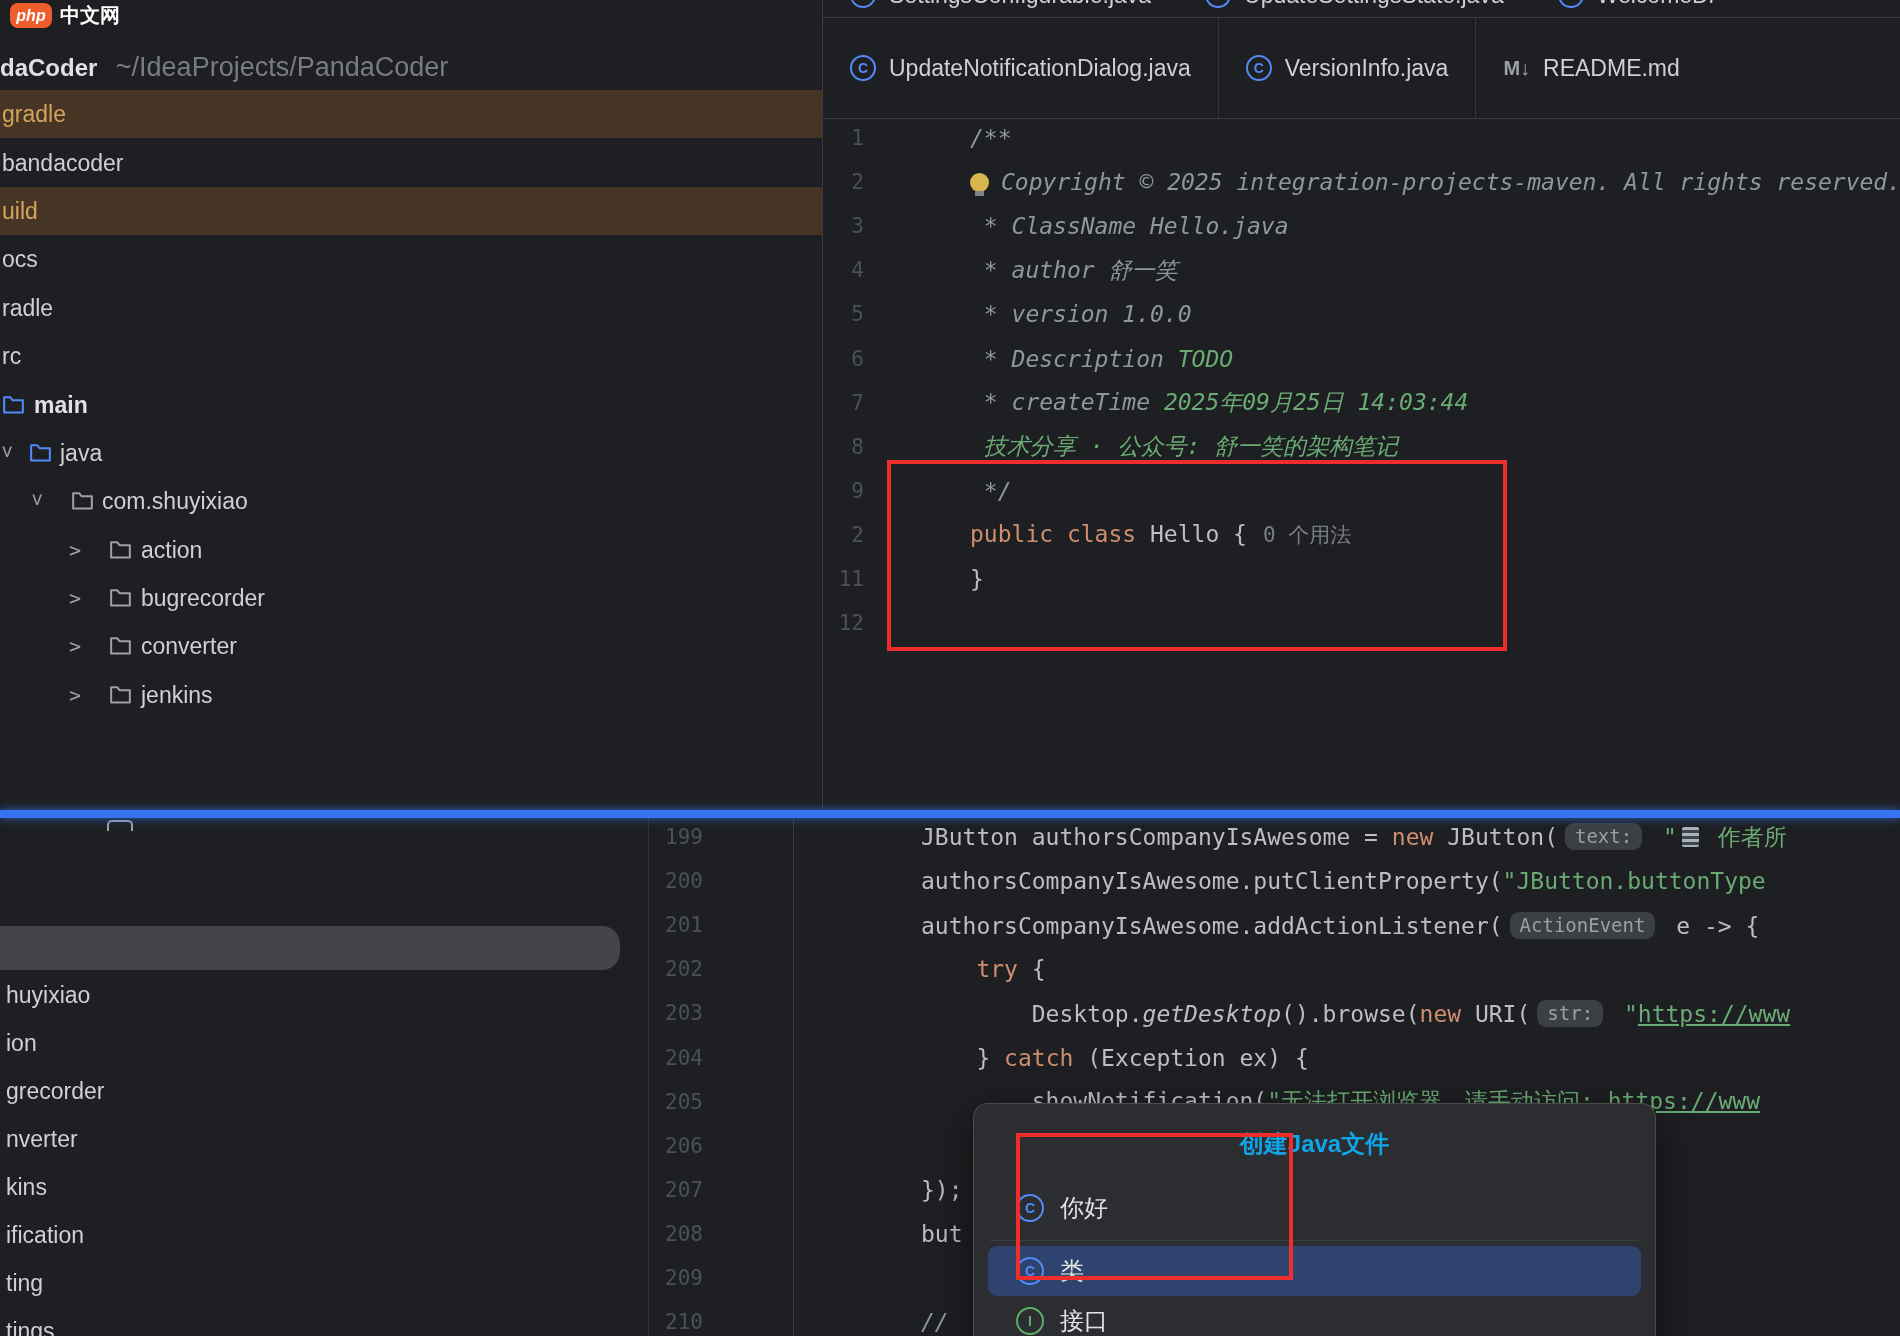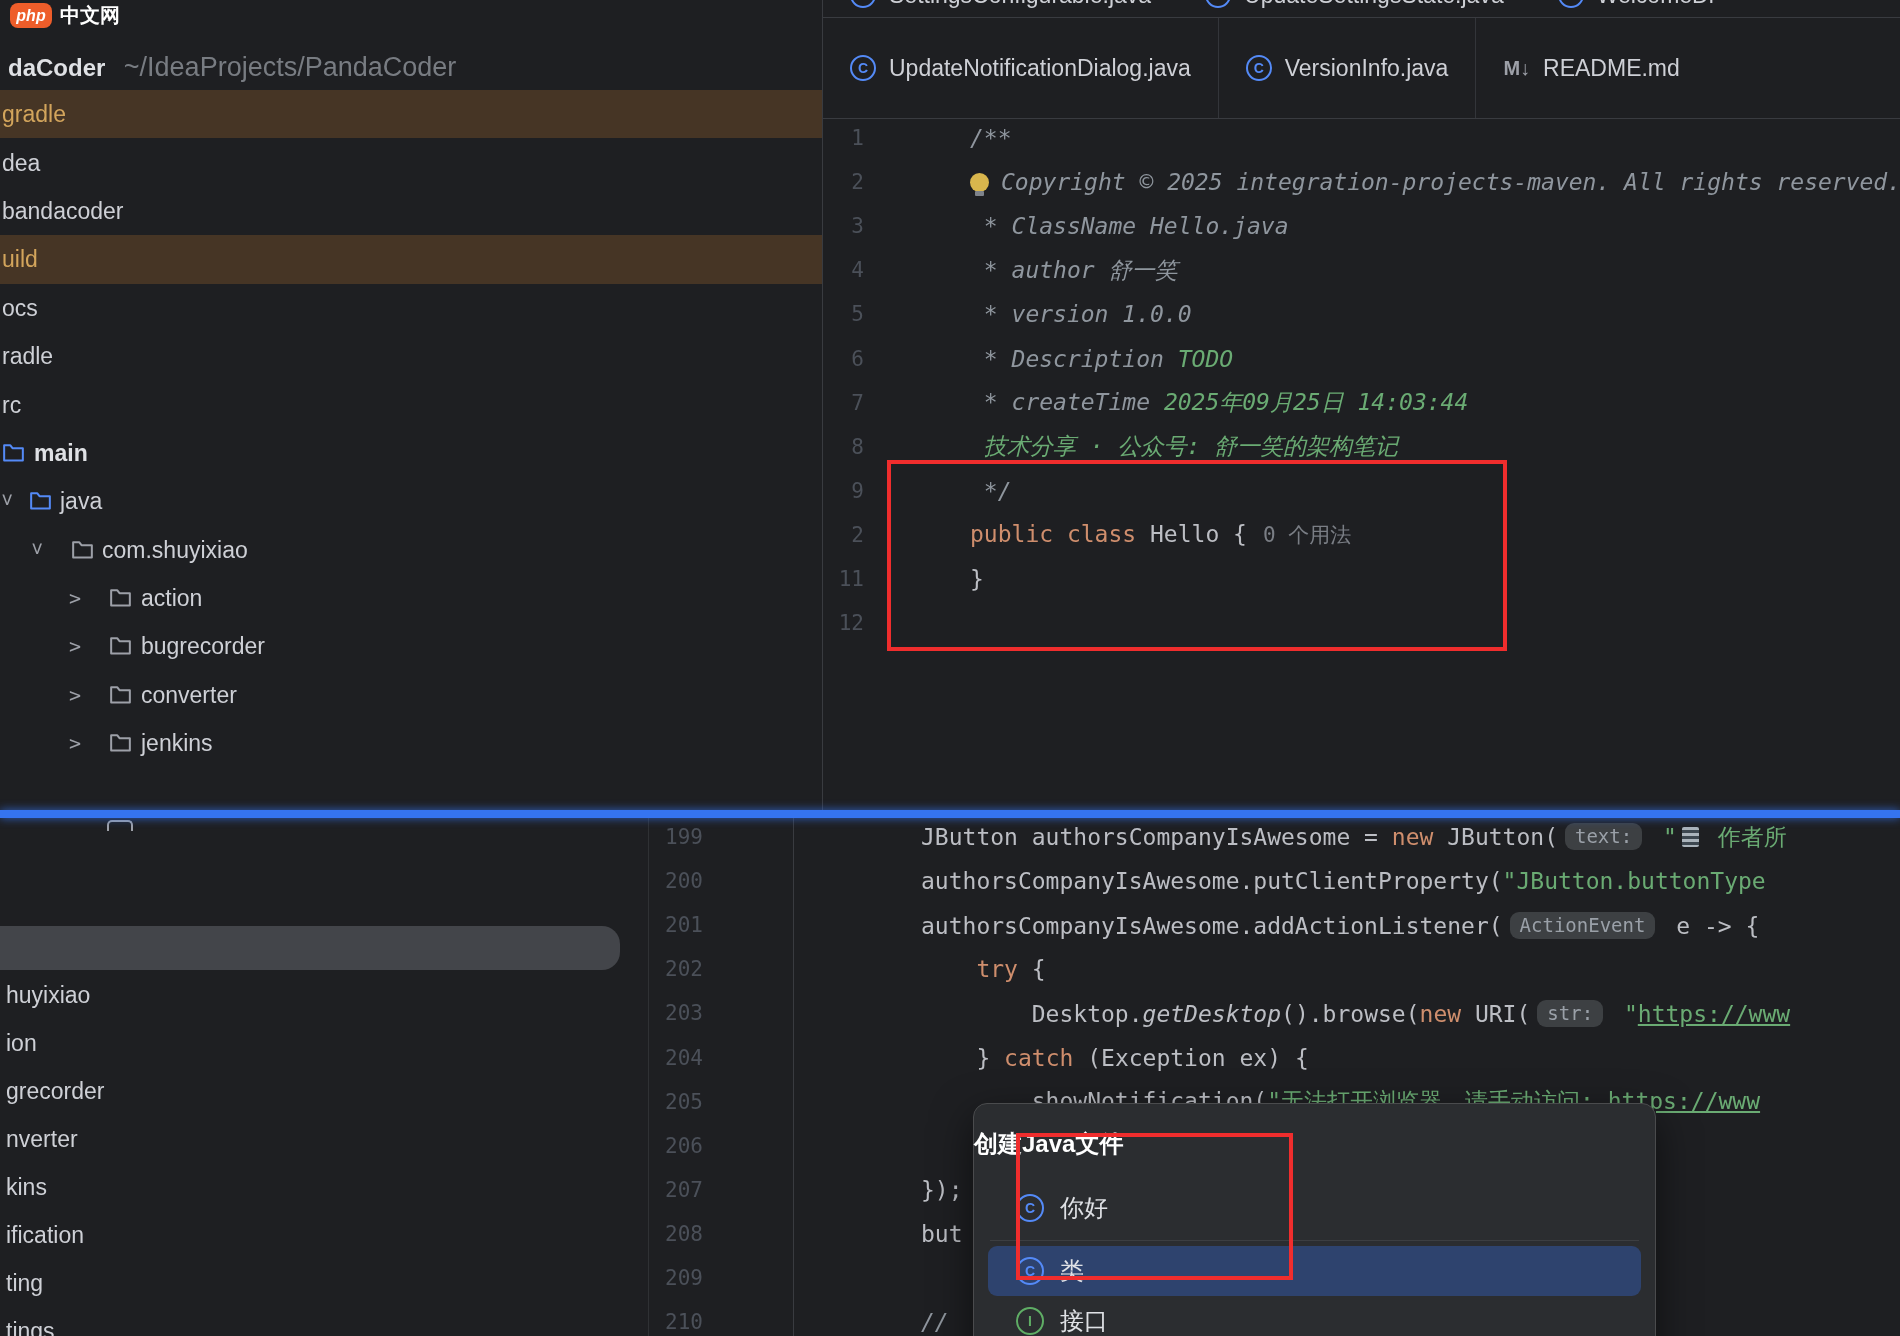--- a/index.html
+++ b/index.html
@@ -8,21 +8,21 @@
 
   
   .watermark{position:absolute;left:10px;top:2px;display:flex;align-items:center;gap:8px;z-index:50;}
   .php-badge{display:inline-flex;align-items:center;justify-content:center;width:42px;height:25px;
              background:#ee5d2a;color:#fff;font-weight:bold;font-style:italic;font-size:16px;border-radius:8px;}
   .php-site{color:#fff;font-weight:bold;font-size:20px;}
 
   
   .project-panel{position:absolute;left:0;top:0;width:822px;height:810px;overflow:hidden;}
   .proj-header{position:absolute;left:0;top:52px;white-space:nowrap;}
-  .proj-title{font-weight:bold;font-size:24px;color:#dfe1e5;padding-left:8px;}
+  .proj-title{font-weight:bold;font-size:24px;color:#dfe1e5;}
   .proj-path{font-size:27px;color:#787c82;margin-left:14px;}
   .tree{position:absolute;left:0;top:90px;right:0;}
   .trow{position:relative;height:48.4px;white-space:nowrap;}
   .trow.hl{background:#463525;}
   .trow>span{position:absolute;top:50%;transform:translateY(-50%);}
   .tlabel{font-size:23px;color:#ced0d6;}
   .trow.hl .tlabel{color:#d3a55c;}
   .tlabel.bold{font-weight:bold;color:#dfe1e5;}
   .chev{color:#9da0a8;font-size:20px;font-family:"DejaVu Sans Mono",monospace;}
   .chev.open{transform:translateY(-55%) rotate(90deg);}
@@ -74,21 +74,21 @@
   .selbar{position:absolute;left:0;top:926px;width:620px;height:44px;background:#43454a;border-radius:0 18px 18px 0;}
   .blist{position:absolute;left:6px;top:971px;width:600px;}
   .lrow{height:48px;display:flex;align-items:center;font-size:23px;color:#ced0d6;white-space:nowrap;}
   .frag-icon{position:absolute;left:107px;top:820px;width:22px;height:9px;border:2px solid #9da0a8;border-bottom:none;border-radius:5px 5px 0 0;}
   .bdiv{position:absolute;left:648px;top:818px;bottom:0;width:1px;background:#2f3134;}
   .gutline{position:absolute;left:793px;top:818px;bottom:0;width:1px;background:#393b40;}
 
   
   .popup{position:absolute;left:973px;top:1103px;width:681px;height:380px;background:#2b2d30;
          border:1px solid #4a4b4d;border-radius:14px;box-shadow:0 14px 40px rgba(0,0,0,.55);z-index:30;}
-  .popup-title{position:absolute;top:24px;left:0;right:0;text-align:left;font-size:24px;font-weight:bold;color:#ffffff;}
+  .popup-title{position:absolute;top:24px;left:0;right:0;text-align:center;font-size:24px;font-weight:bold;color:#0ea5e9;}
   .popup-items{position:absolute;top:76px;left:0;right:0;}
   .prow{height:50px;display:flex;align-items:center;margin:0 14px;padding-left:28px;border-radius:9px;
         font-size:24px;color:#dfe1e5;}
   .prow:first-child{height:56px;}
   .prow.sel{background:#2e436e;}
   .prow .icoC,.prow .icoI{width:24px;height:24px;margin-right:16px;}
   .pdiv{height:1px;background:#3c3e41;margin:4px 16px 5px 16px;}
   .plab{white-space:nowrap;}
 
   
@@ -107,23 +107,20 @@
   </div>
 
   <div class="project-panel">
     <div class="proj-header">
       <span class="proj-title">daCoder</span>
       <span class="proj-path">~/IdeaProjects/PandaCoder</span>
     </div>
     <div class="tree" id="tree">
         <div class="trow hl">
           <span class="tlabel" style="left: 2px;">gradle</span>
-        </div>
-        <div class="trow">
-          <span class="tlabel" style="left: 2px;">dea</span>
         </div>
         <div class="trow">
           <span class="tlabel" style="left: 2px;">bandacoder</span>
         </div>
         <div class="trow hl">
           <span class="tlabel" style="left: 2px;">uild</span>
         </div>
         <div class="trow">
           <span class="tlabel" style="left: 2px;">ocs</span>
         </div>

